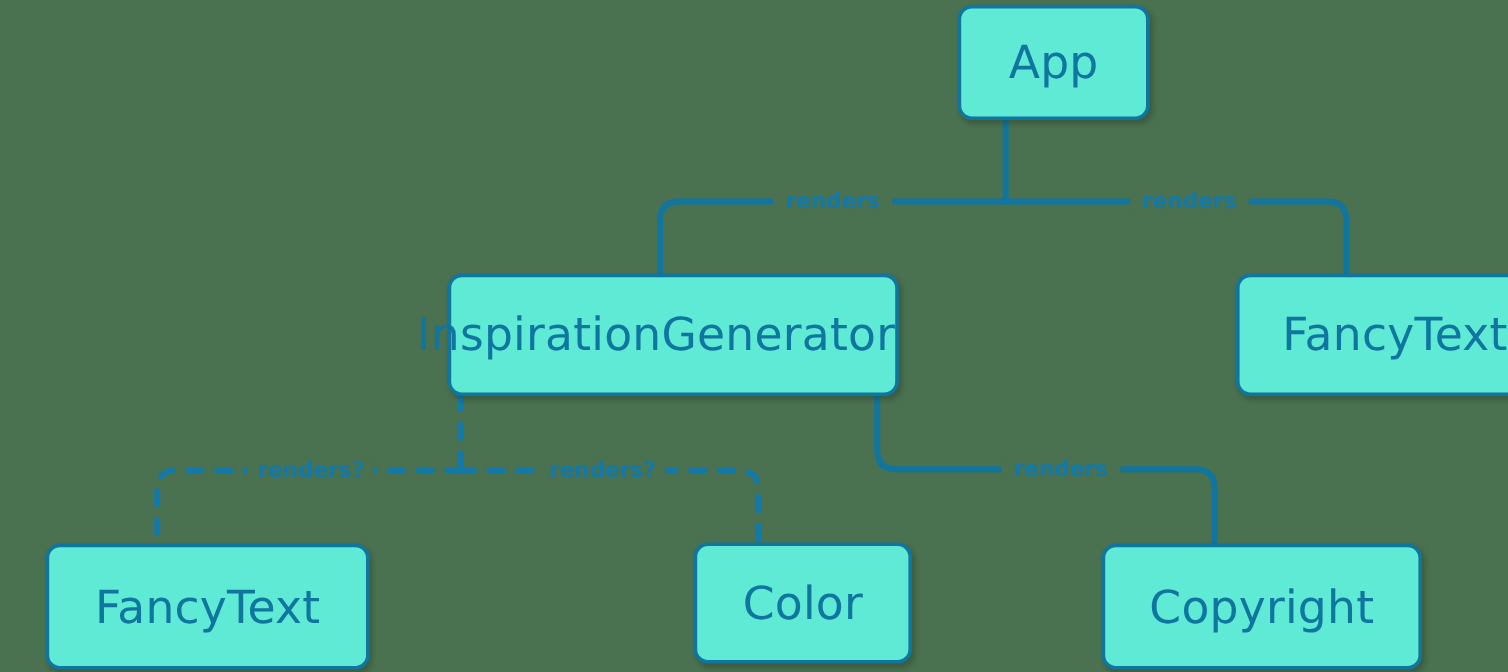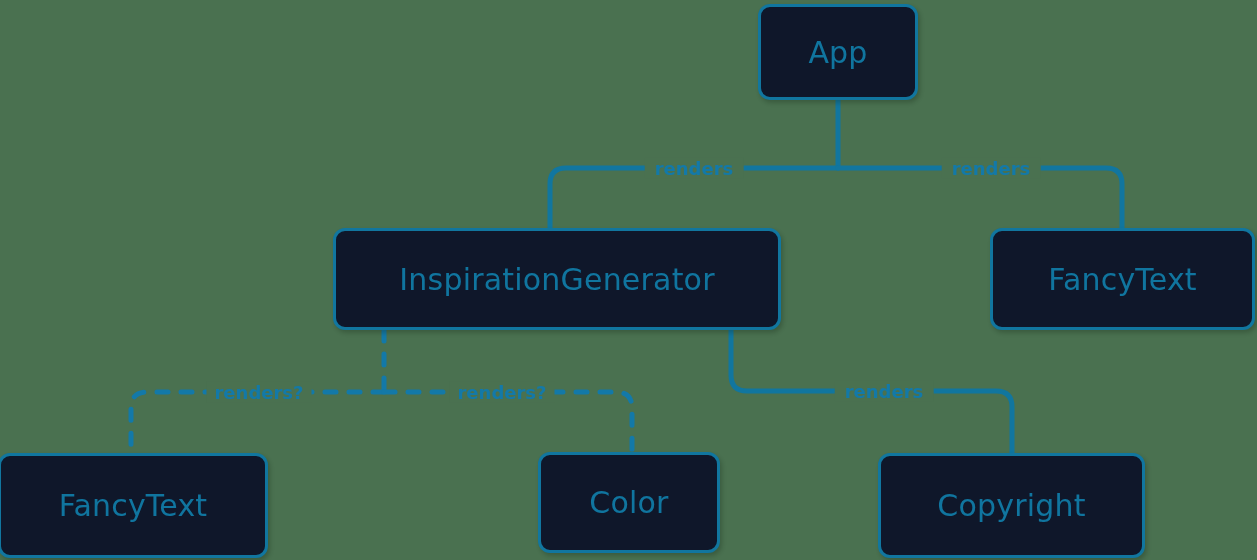--- a/index.html
+++ b/index.html
@@ -20,32 +20,33 @@
   }
   svg.edges {
     position: absolute;
     left: 0;
     top: 0;
     width: 1257px;
     height: 560px;
   }
   .node {
     position: absolute;
-    background: #0f172a;
+    background: #5eead4;
     border: 3px solid #11769f;
     border-radius: 12px;
     box-sizing: border-box;
     display: flex;
     align-items: center;
     justify-content: center;
     color: #10759f;
-    font-size: 30px;
+    font-size: 38px;
     letter-spacing: 0.2px;
     box-shadow: 2px 3px 4px rgba(20,40,20,0.28);
     z-index: 3;
+    margin-left: 40px;
   }
   .edge-label {
     position: absolute;
     color: #1379a8;
     font-size: 18px;
     font-weight: 600;
     white-space: nowrap;
     z-index: 4;
     transform: translate(-50%, -50%);
     text-align: center;
@@ -80,21 +81,21 @@
   <div class="edge-label" style="left:259px; top:392px; background:#4a7150; padding:0 8px;">renders?</div>
 
   <div class="edge-label" style="left:502px; top:392px; background:#4a7150; padding:0 8px;">renders?</div>
 
   <div class="edge-label" style="left:884px; top:391px; background:#4a7150; padding:0 10px;">renders</div>
 
   <div class="node" style="left:758px; top:4px; width:160px; height:96px;">
     <span>App</span>
   </div>
 
-  <div class="node" style="left:333px; top:228px; width:448px; height:102px;">
+  <div class="node" style="left:333px; top:228px; width:376px; height:102px;justify-content:flex-end;">
     <span>InspirationGenerator</span>
   </div>
 
   <div class="node" style="left:990px; top:228px; width:265px; height:102px;">
     <span>FancyText</span>
   </div>
 
   <div class="node" style="left:-2px; top:453px; width:270px; height:105px;">
     <span>FancyText</span>
   </div>

